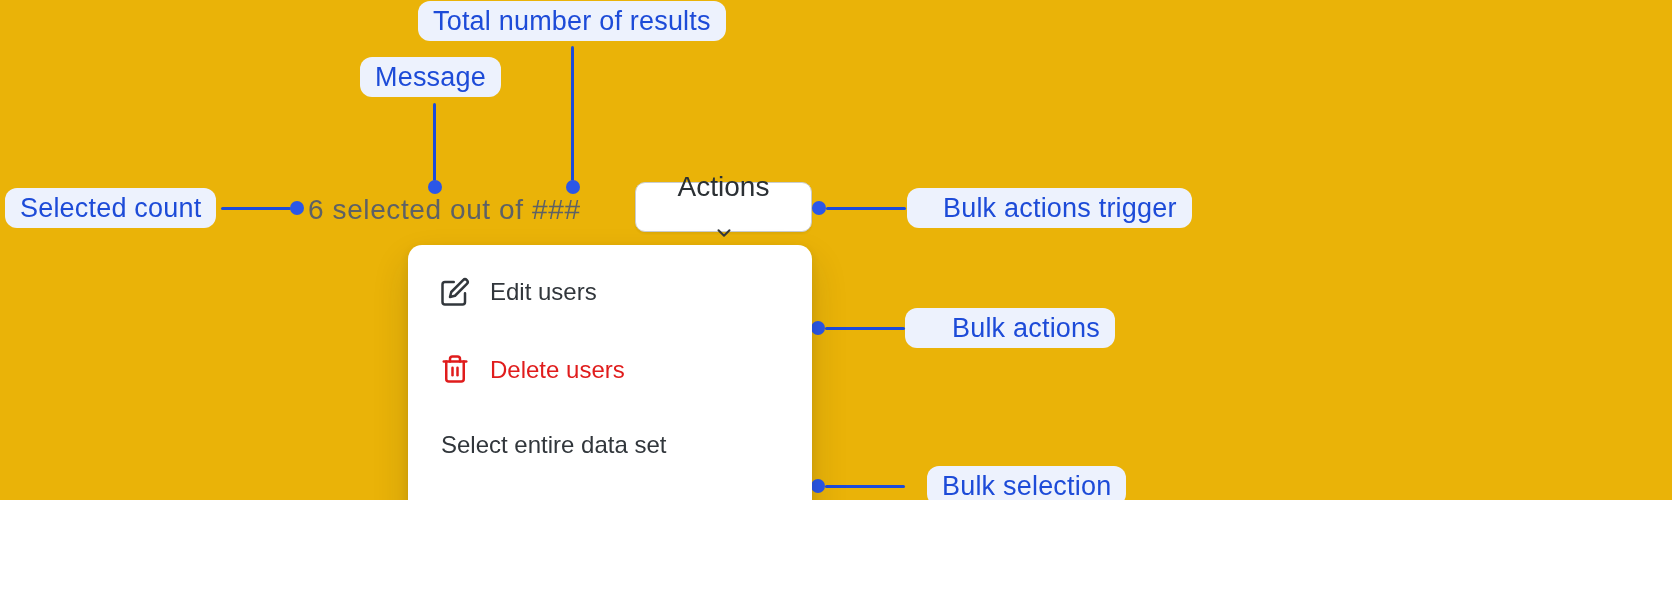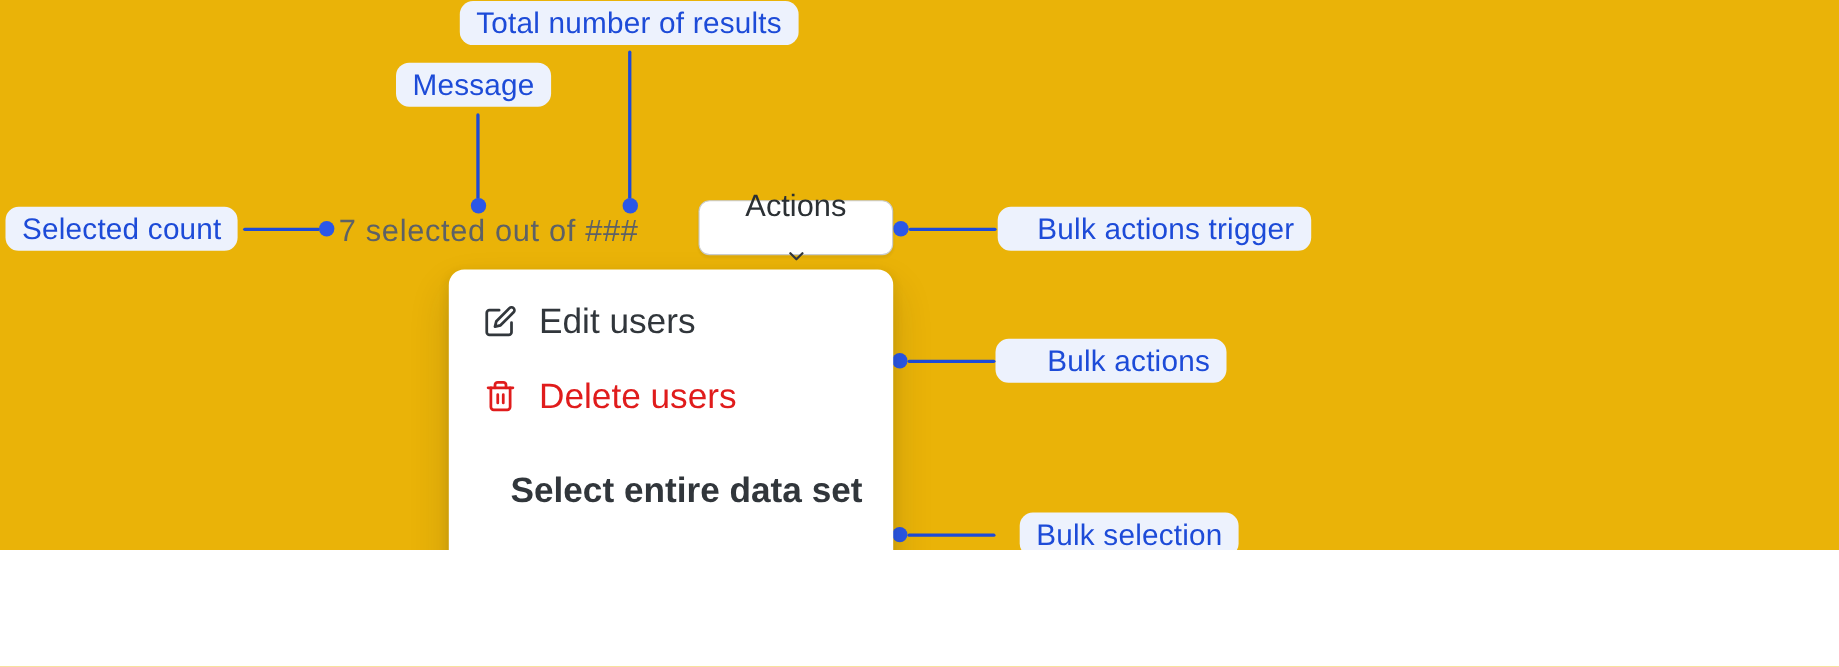--- a/index.html
+++ b/index.html
@@ -78,26 +78,26 @@
     width:404px;height:315px;
     background:#ffffff;
     border-radius:14px;
     box-shadow:0 4px 10px rgba(30,35,40,0.10), 0 18px 36px rgba(30,35,40,0.16);
   }
   .menu-item{
     position:absolute;
     left:0;width:100%;
     height:48px;
     display:flex;align-items:center;
-    font-size:32px;
+    font-size:24px;
     color:var(--menu-text);
     cursor:pointer;
   }
   .menu-item .mi-icon{display:flex;margin-left:32px;margin-right:20px;}
-  .menu-item.no-icon{padding-left:56px;font-weight:bold;}
+  .menu-item.no-icon{padding-left:33px;}
   .menu-item.critical{color:var(--critical-red);}
 </style>
 </head>
 <body>
 
 <div class="stage">
 
   <span class="pill" style="left:418px;top:1px;">Total number of results</span>
 
   <span class="pill" style="left:360px;top:57px;">Message</span>
@@ -121,21 +121,21 @@
 
   <div class="line h" style="left:826px;top:207px;width:80px;"></div>
   <div class="dot" style="left:819px;top:208px;"></div>
 
   <div class="line h" style="left:825px;top:327px;width:80px;"></div>
   <div class="dot" style="left:818px;top:328px;"></div>
 
   <div class="line h" style="left:825px;top:485px;width:80px;"></div>
   <div class="dot" style="left:818px;top:486px;"></div>
 
-  <span class="message">7 selected out of ###</span>
+  <span class="message">6 selected out of ###</span>
 
   <button class="actions-btn">
     <span>Actions</span>
     <span class="chevron">
       <svg width="22" height="22" viewBox="0 0 24 24" fill="none" stroke="#33383d" stroke-width="2.2" stroke-linecap="round" stroke-linejoin="round">
         <polyline points="6 9 12 15 18 9"></polyline>
       </svg>
     </span>
   </button>
 
@@ -144,21 +144,21 @@
     <div class="menu-item" style="top:23px;">
       <span class="mi-icon">
         <svg width="30" height="30" viewBox="0 0 24 24" fill="none" stroke="#32373c" stroke-width="2" stroke-linecap="round" stroke-linejoin="round">
           <path d="M11 4H4a2 2 0 0 0-2 2v14a2 2 0 0 0 2 2h14a2 2 0 0 0 2-2v-7"></path>
           <path d="M18.5 2.5a2.121 2.121 0 0 1 3 3L12 15l-4 1 1-4 9.5-9.5z"></path>
         </svg>
       </span>
       <span>Edit users</span>
     </div>
 
-    <div class="menu-item critical" style="top:91px;">
+    <div class="menu-item critical" style="top:91px;align-items:flex-end;">
       <span class="mi-icon">
         <svg width="30" height="30" viewBox="0 0 24 24" fill="none" stroke="#e01c1c" stroke-width="2" stroke-linecap="round" stroke-linejoin="round">
           <polyline points="3 6 5 6 21 6"></polyline>
           <path d="M19 6v14a2 2 0 0 1-2 2H7a2 2 0 0 1-2-2V6m3 0V4a2 2 0 0 1 2-2h4a2 2 0 0 1 2 2v2"></path>
           <line x1="10" y1="11" x2="10" y2="17"></line>
           <line x1="14" y1="11" x2="14" y2="17"></line>
         </svg>
       </span>
       <span>Delete users</span>
     </div>

